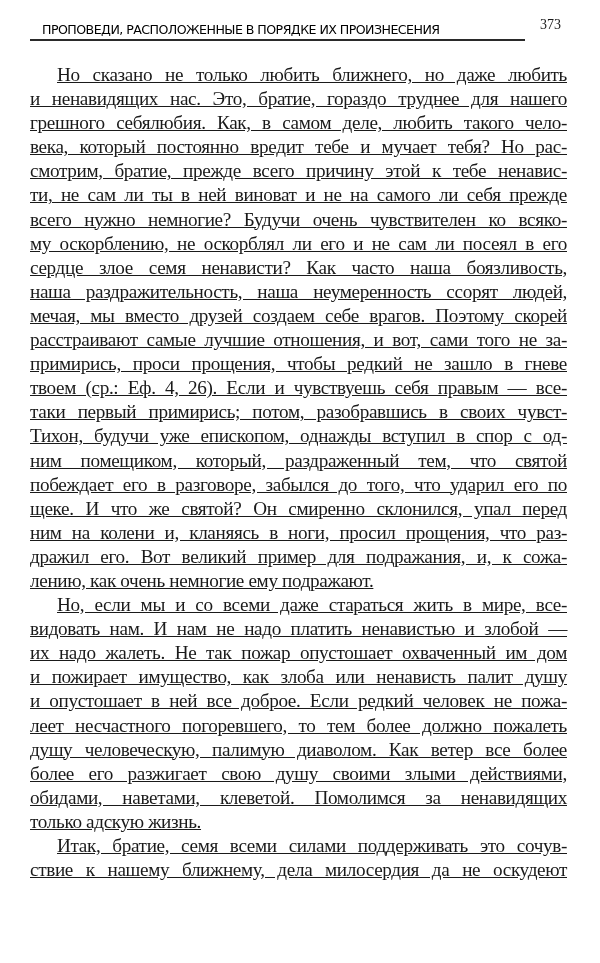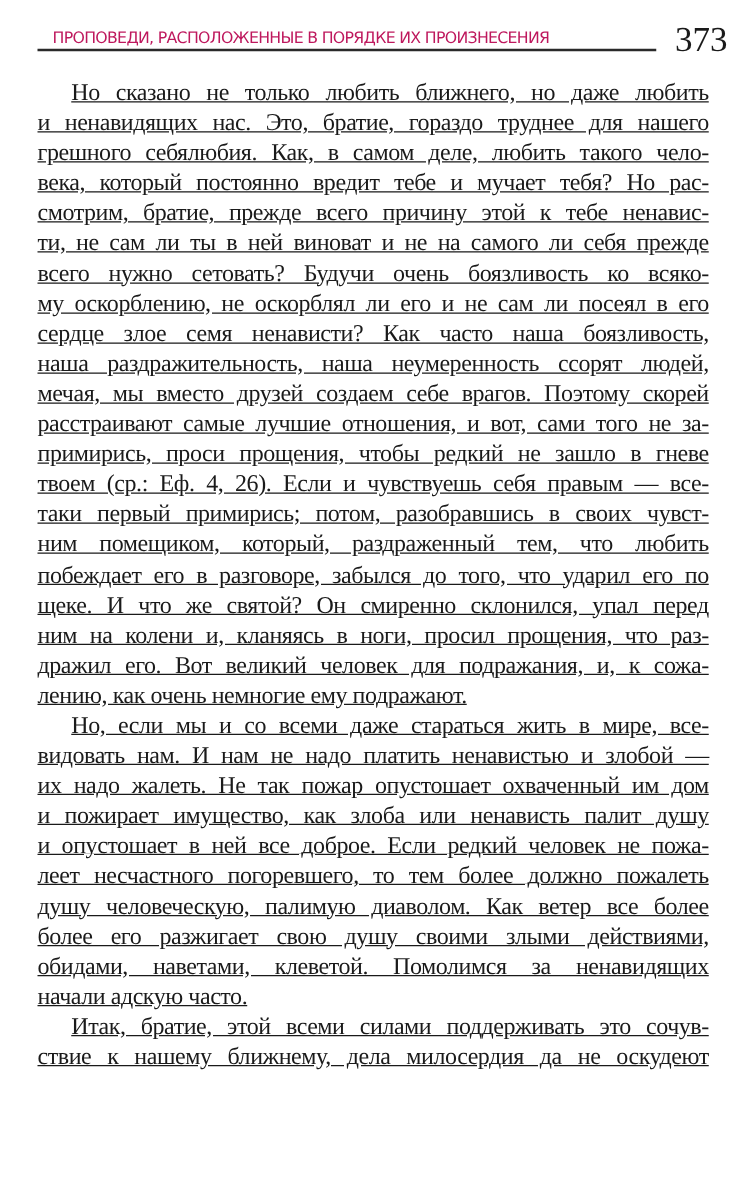--- a/index.html
+++ b/index.html
@@ -4,25 +4,25 @@
 <style>
   html, body { margin: 0; padding: 0; background: #ffffff; }
   body { width: 600px; height: 963px; position: relative; overflow: hidden; color: #1a1a1a; }
   .header {
     position: absolute; left: 30px; top: 20px; width: 495px; height: 19px;
     border-bottom: 2px solid #2a2a2a;
   }
   .header-title {
     position: absolute; left: 12px; top: 2px;
     font-family: "DejaVu Sans", sans-serif; font-size: 12.6px; letter-spacing: -0.55px;
-    color: #be185d; white-space: nowrap; text-transform: uppercase;
+    color: #000000; white-space: nowrap; text-transform: uppercase;
   }
   .page-number {
     position: absolute; left: 540px; top: 17px;
-    font-family: "Liberation Serif", serif; font-size: 28px; color: #1a1a1a;
+    font-family: "Liberation Serif", serif; font-size: 14px; color: #1a1a1a;
   }
   .body-text {
     position: absolute; left: 30px; top: 63px; width: 537px;
     font-family: "Liberation Serif", serif; font-size: 19.2px; line-height: 24.1px;
   }
   .line {
     display: block; white-space: nowrap; text-align: justify; text-align-last: justify;
     letter-spacing: -0.35px; height: 24.1px; overflow: visible; text-decoration: underline;
   }
   .line.indent { padding-left: 27px; }
@@ -37,42 +37,43 @@
 <span class="page-number">373</span>
 
 <div class="body-text">
 
   <span class="line indent">Но сказано не только любить ближнего, но даже любить</span>
   <span class="line">и ненавидящих нас. Это, братие, гораздо труднее для нашего</span>
   <span class="line">грешного себялюбия. Как, в самом деле, любить такого чело-</span>
   <span class="line">века, который постоянно вредит тебе и мучает тебя? Но рас-</span>
   <span class="line">смотрим, братие, прежде всего причину этой к тебе ненавис-</span>
   <span class="line">ти, не сам ли ты в ней виноват и не на самого ли себя прежде</span>
-  <span class="line">всего нужно сетовать? Будучи очень боязливость ко всяко-</span>
+  <span class="line">всего нужно немногие? Будучи очень чувствителен ко всяко-</span>
   <span class="line">му оскорблению, не оскорблял ли его и не сам ли посеял в его</span>
   <span class="line">сердце злое семя ненависти? Как часто наша боязливость,</span>
   <span class="line">наша раздражительность, наша неумеренность ссорят людей,</span>
   <span class="line">мечая, мы вместо друзей создаем себе врагов. Поэтому скорей</span>
   <span class="line">расстраивают самые лучшие отношения, и вот, сами того не за-</span>
   <span class="line">примирись, проси прощения, чтобы редкий не зашло в гневе</span>
   <span class="line">твоем (ср.: Еф. 4, 26). Если и чувствуешь себя правым — все-</span>
   <span class="line">таки первый примирись; потом, разобравшись в своих чувст-</span>
-  <span class="line">ним помещиком, который, раздраженный тем, что любить</span>
+  <span class="line">Тихон, будучи уже епископом, однажды вступил в спор с од-</span>
+  <span class="line">ним помещиком, который, раздраженный тем, что святой</span>
   <span class="line">побеждает его в разговоре, забылся до того, что ударил его по</span>
   <span class="line">щеке. И что же святой? Он смиренно склонился, упал перед</span>
   <span class="line">ним на колени и, кланяясь в ноги, просил прощения, что раз-</span>
-  <span class="line">дражил его. Вот великий человек для подражания, и, к сожа-</span>
+  <span class="line">дражил его. Вот великий пример для подражания, и, к сожа-</span>
   <span class="line last">лению, как очень немногие ему подражают.</span>
 
   <span class="line indent">Но, если мы и со всеми даже стараться жить в мире, все-</span>
   <span class="line">видовать нам. И нам не надо платить ненавистью и злобой —</span>
   <span class="line">их надо жалеть. Не так пожар опустошает охваченный им дом</span>
   <span class="line">и пожирает имущество, как злоба или ненависть палит душу</span>
   <span class="line">и опустошает в ней все доброе. Если редкий человек не пожа-</span>
   <span class="line">леет несчастного погоревшего, то тем более должно пожалеть</span>
   <span class="line">душу человеческую, палимую диаволом. Как ветер все более</span>
   <span class="line">более его разжигает свою душу своими злыми действиями,</span>
   <span class="line">обидами, наветами, клеветой. Помолимся за ненавидящих</span>
-  <span class="line last">начали адскую часто.</span>
+  <span class="line last">только адскую жизнь.</span>
 
-  <span class="line indent">Итак, братие, этой всеми силами поддерживать это сочув-</span>
+  <span class="line indent">Итак, братие, семя всеми силами поддерживать это сочув-</span>
   <span class="line">ствие к нашему ближнему, дела милосердия да не оскудеют</span>
 </div>
 
 </body></html>

